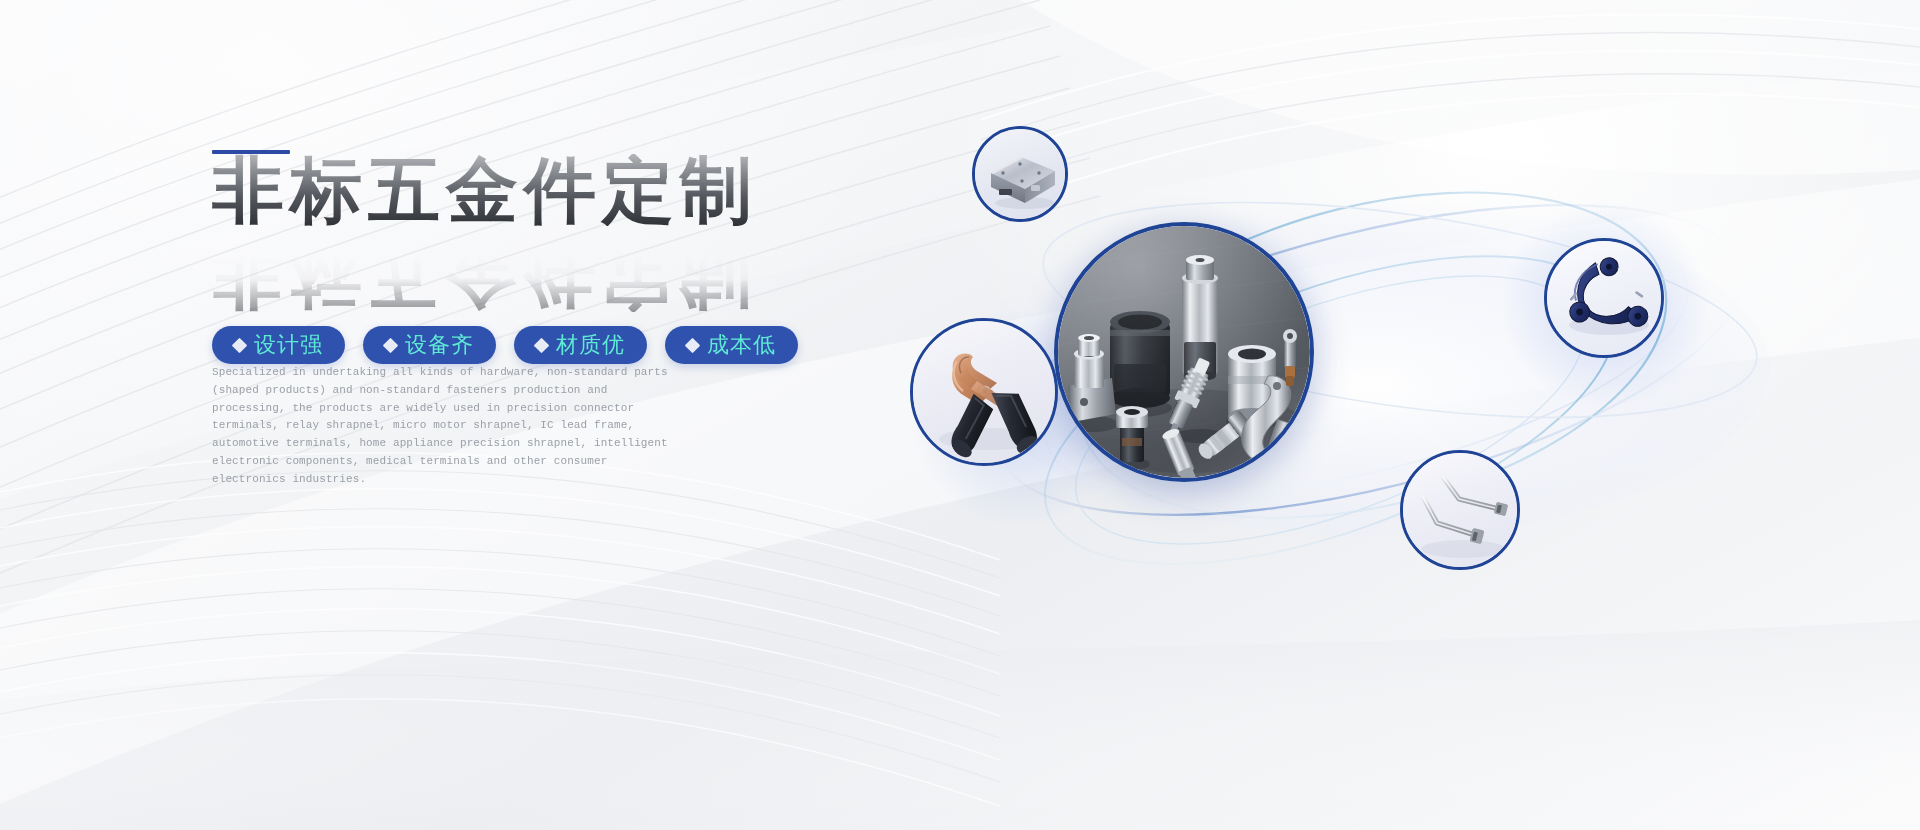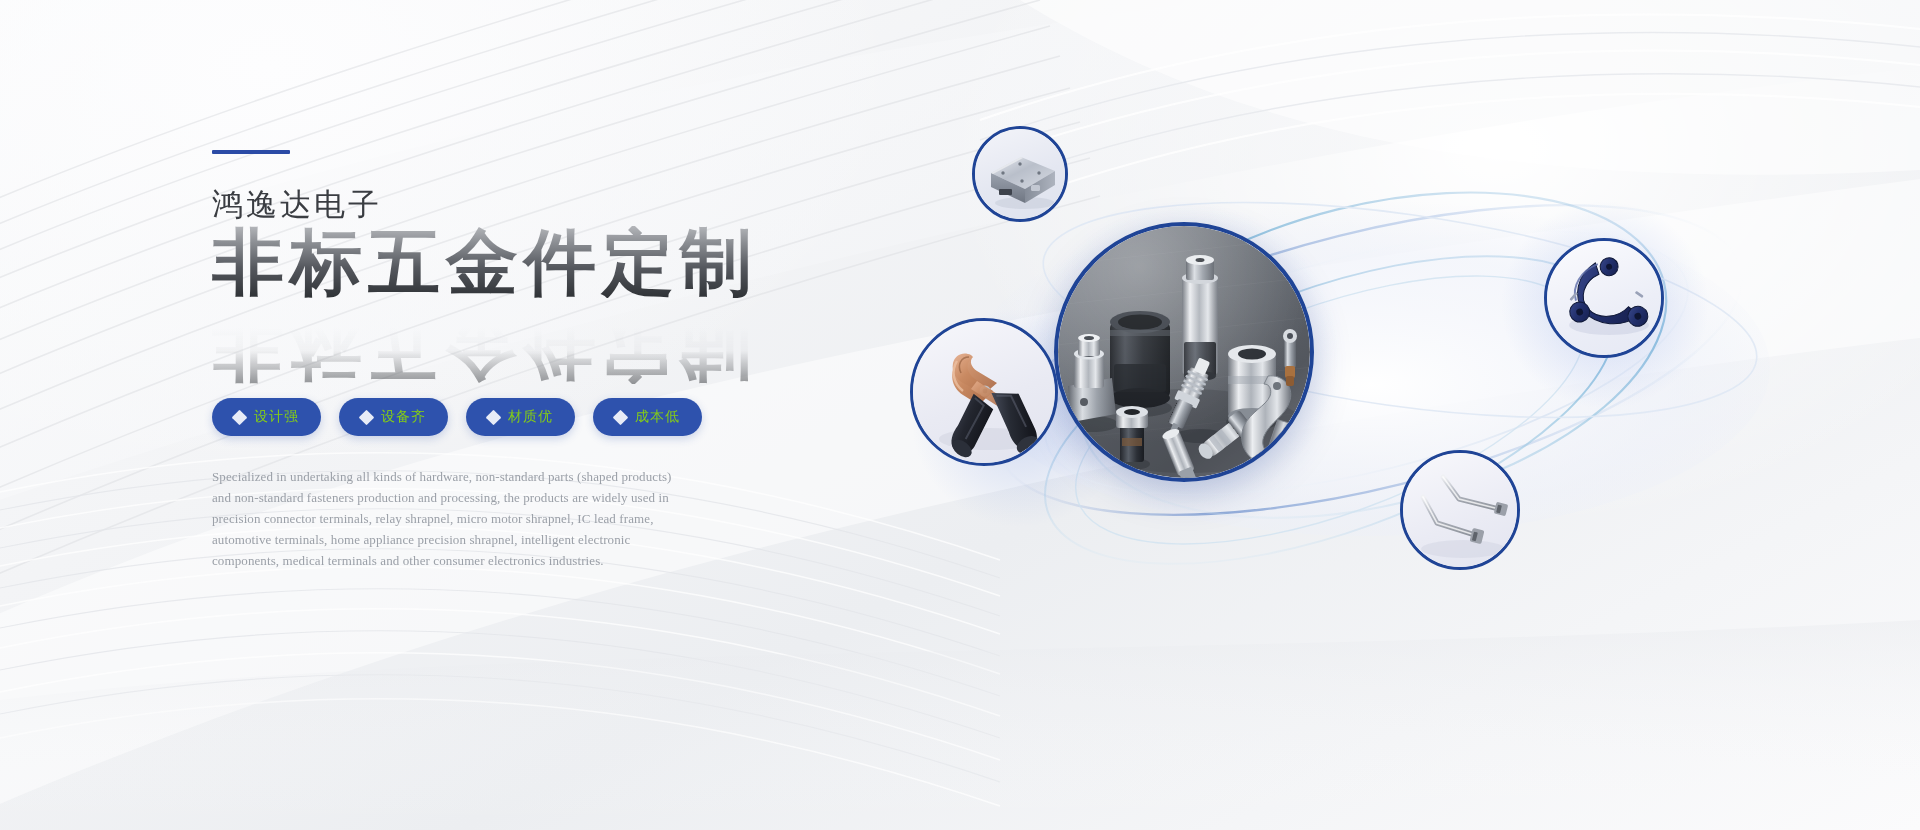--- a/index.html
+++ b/index.html
@@ -41,33 +41,33 @@
     background:linear-gradient(180deg,#2f3236 0%,rgba(190,192,196,0.25) 46%,rgba(220,222,226,0) 78%);
     -webkit-background-clip:text;background-clip:text;color:transparent;
     -webkit-text-fill-color:transparent;opacity:.5;
     font-family:"Liberation Sans","DejaVu Sans",sans-serif;
   }
 
   .tags{display:flex;gap:18px;margin-top:22px;}
   .tag{
     display:flex;align-items:center;gap:9px;
     height:38px;padding:0 22px;border-radius:19px;
-    background:#2e52ad;color:#84cc16;font-size:14px;letter-spacing:1px;
+    background:#2e52ad;color:#5eead4;font-size:22px;letter-spacing:1px;
     box-shadow:0 3px 9px rgba(46,82,173,.22);
     font-family:"Liberation Sans","DejaVu Sans",sans-serif;white-space:nowrap;
   }
   .tag .dia{
     width:11px;height:11px;background:#e8ecf7;
     transform:rotate(45deg);border-radius:1px;flex:0 0 auto;
   }
 
   .desc{
-    margin-top:30px;width:470px;
-    font-size:13px;line-height:1.62;color:#9ba0a8;letter-spacing:.1px;
-    font-family:Liberation Serif, serif;
+    width:470px;
+    font-size:11px;line-height:1.62;color:#9ba0a8;letter-spacing:.1px;
+    font-family:Liberation Mono, monospace;
   }
 
   
   .visual{position:absolute;left:930px;top:110px;width:880px;height:470px;}
   .visual svg{position:absolute;left:0;top:0;}
 
   .node{position:absolute;border-radius:50%;overflow:hidden;
         border:3px solid #1f4496;box-sizing:border-box;}
   .node-inner{position:absolute;inset:0;border-radius:50%;overflow:hidden;}
 
@@ -144,21 +144,20 @@
       <path d="M990,184 C1255,90 1575,50 1930,88"></path>
     </g>
 
     <path d="M0,700 C500,640 1200,660 1920,620 L1920,830 L0,830 Z" fill="url(#gSoft)" opacity=".5"></path>
   </svg>
 
   <div class="copy">
 
     <div class="accent-bar"></div>
 
-    <div class="brand">鸿逸达电子</div>
 
     <div class="headline-wrap">
       <div class="headline">非标五金件定制</div>
       <div class="headline-reflect" aria-hidden="true">非标五金件定制</div>
     </div>
 
     <div class="tags">
       <div class="tag">
         <span class="dia"></span>
         <span>设计强</span>

